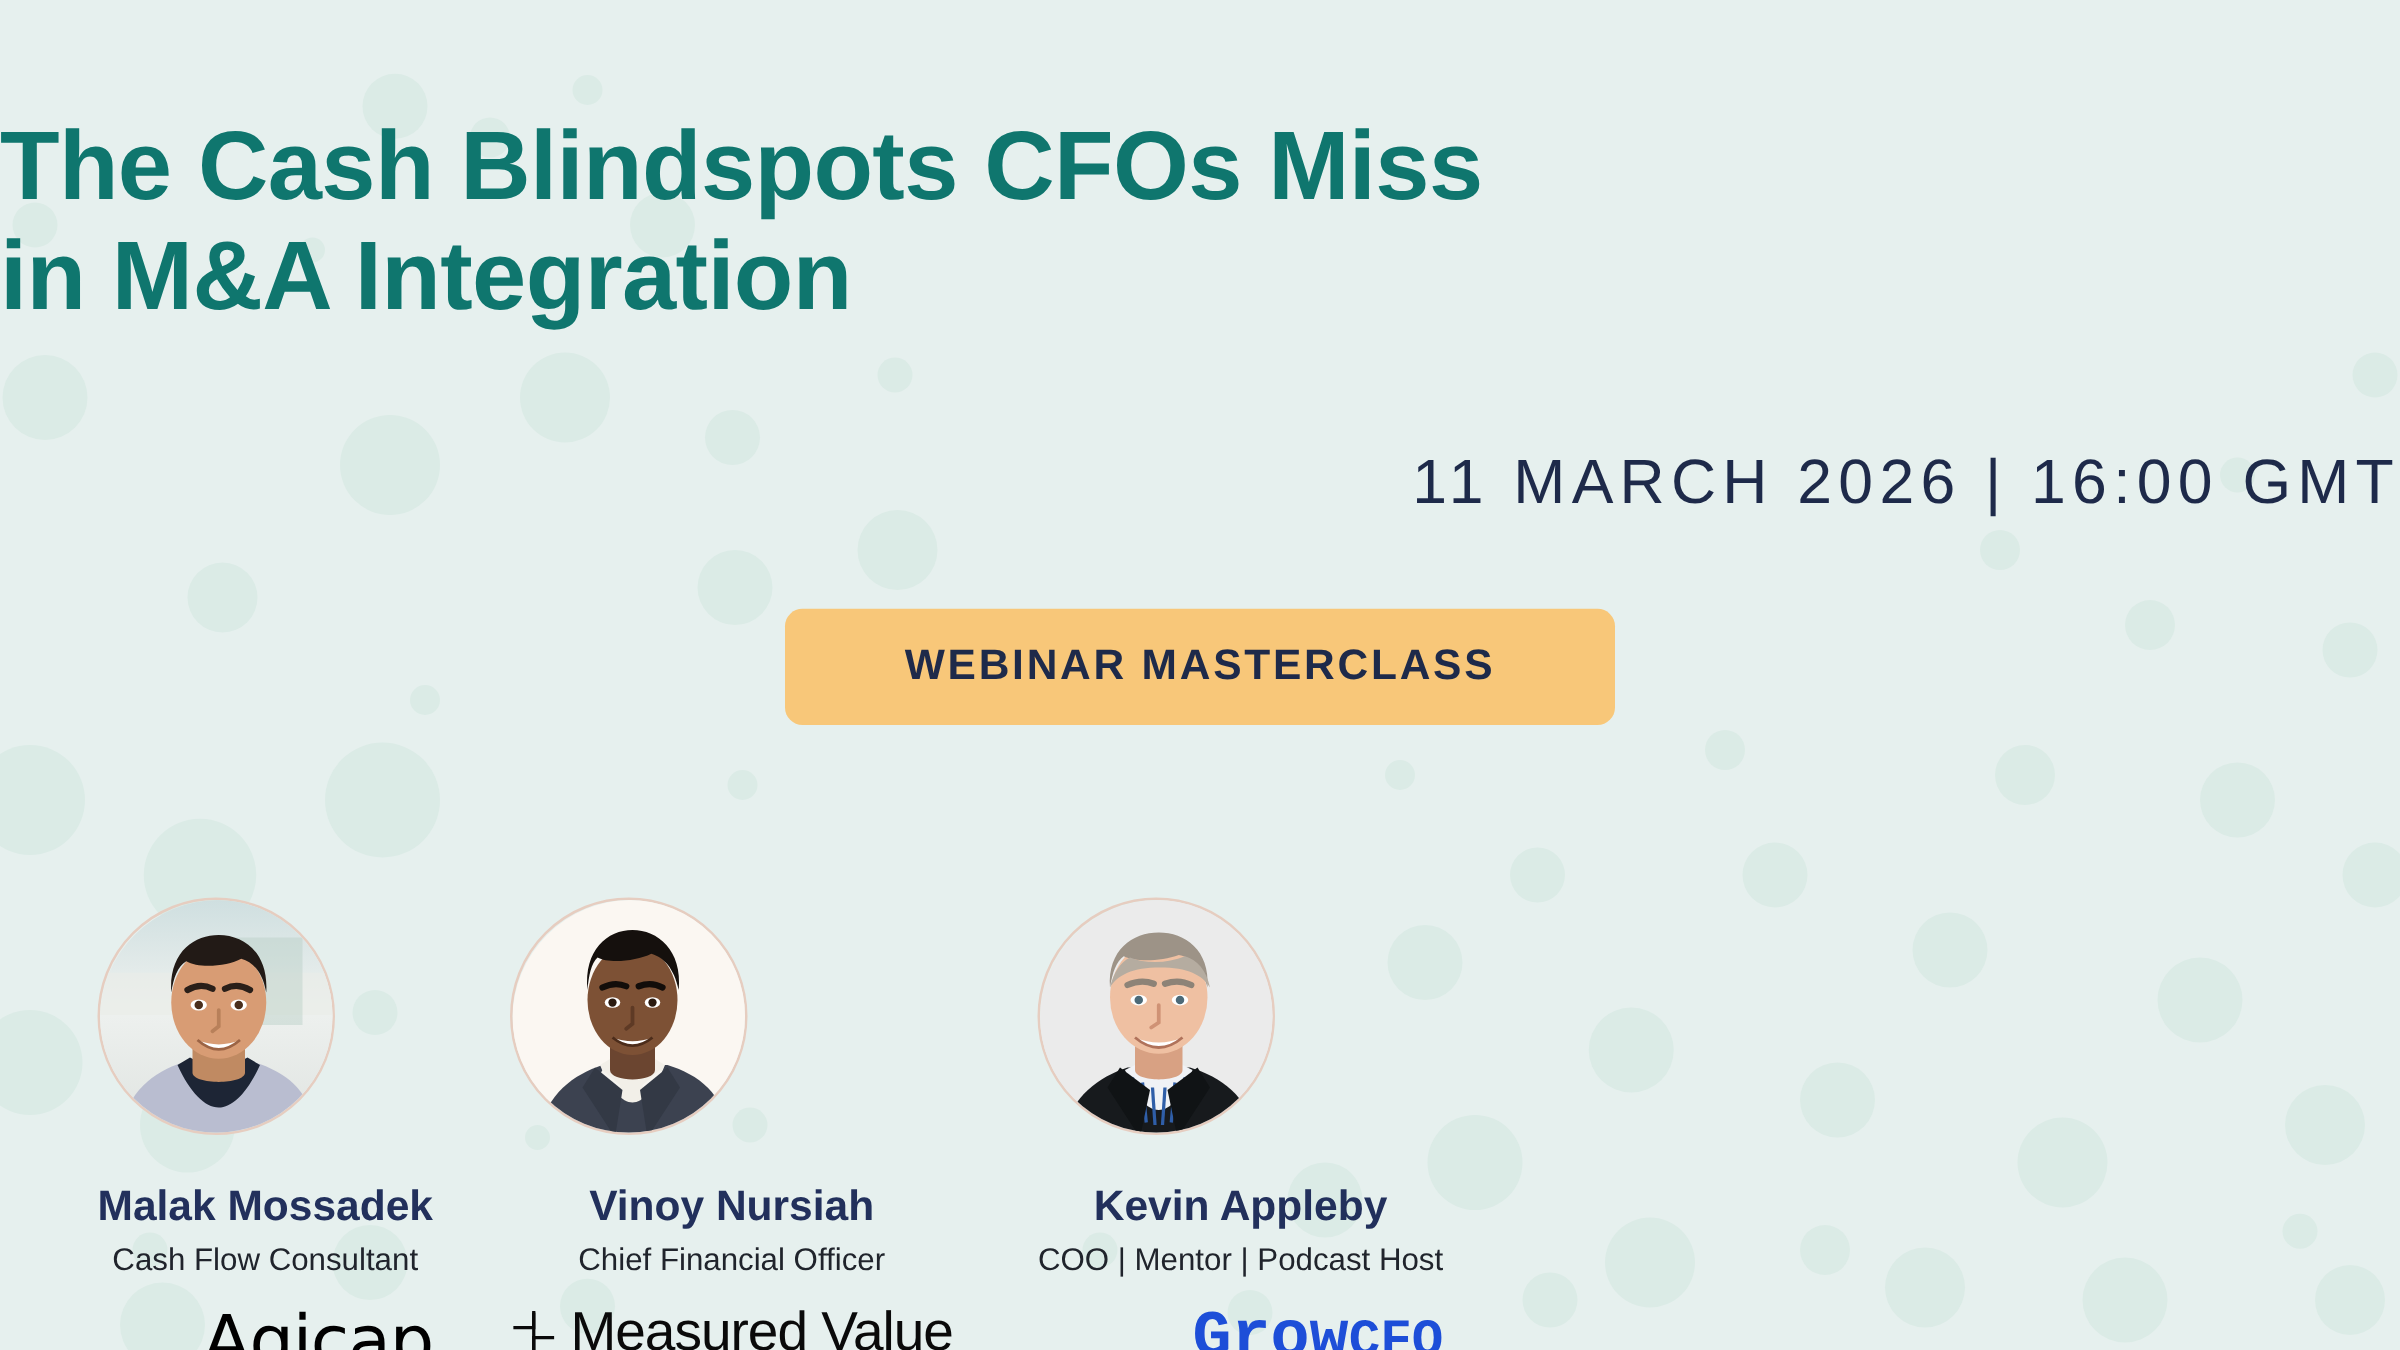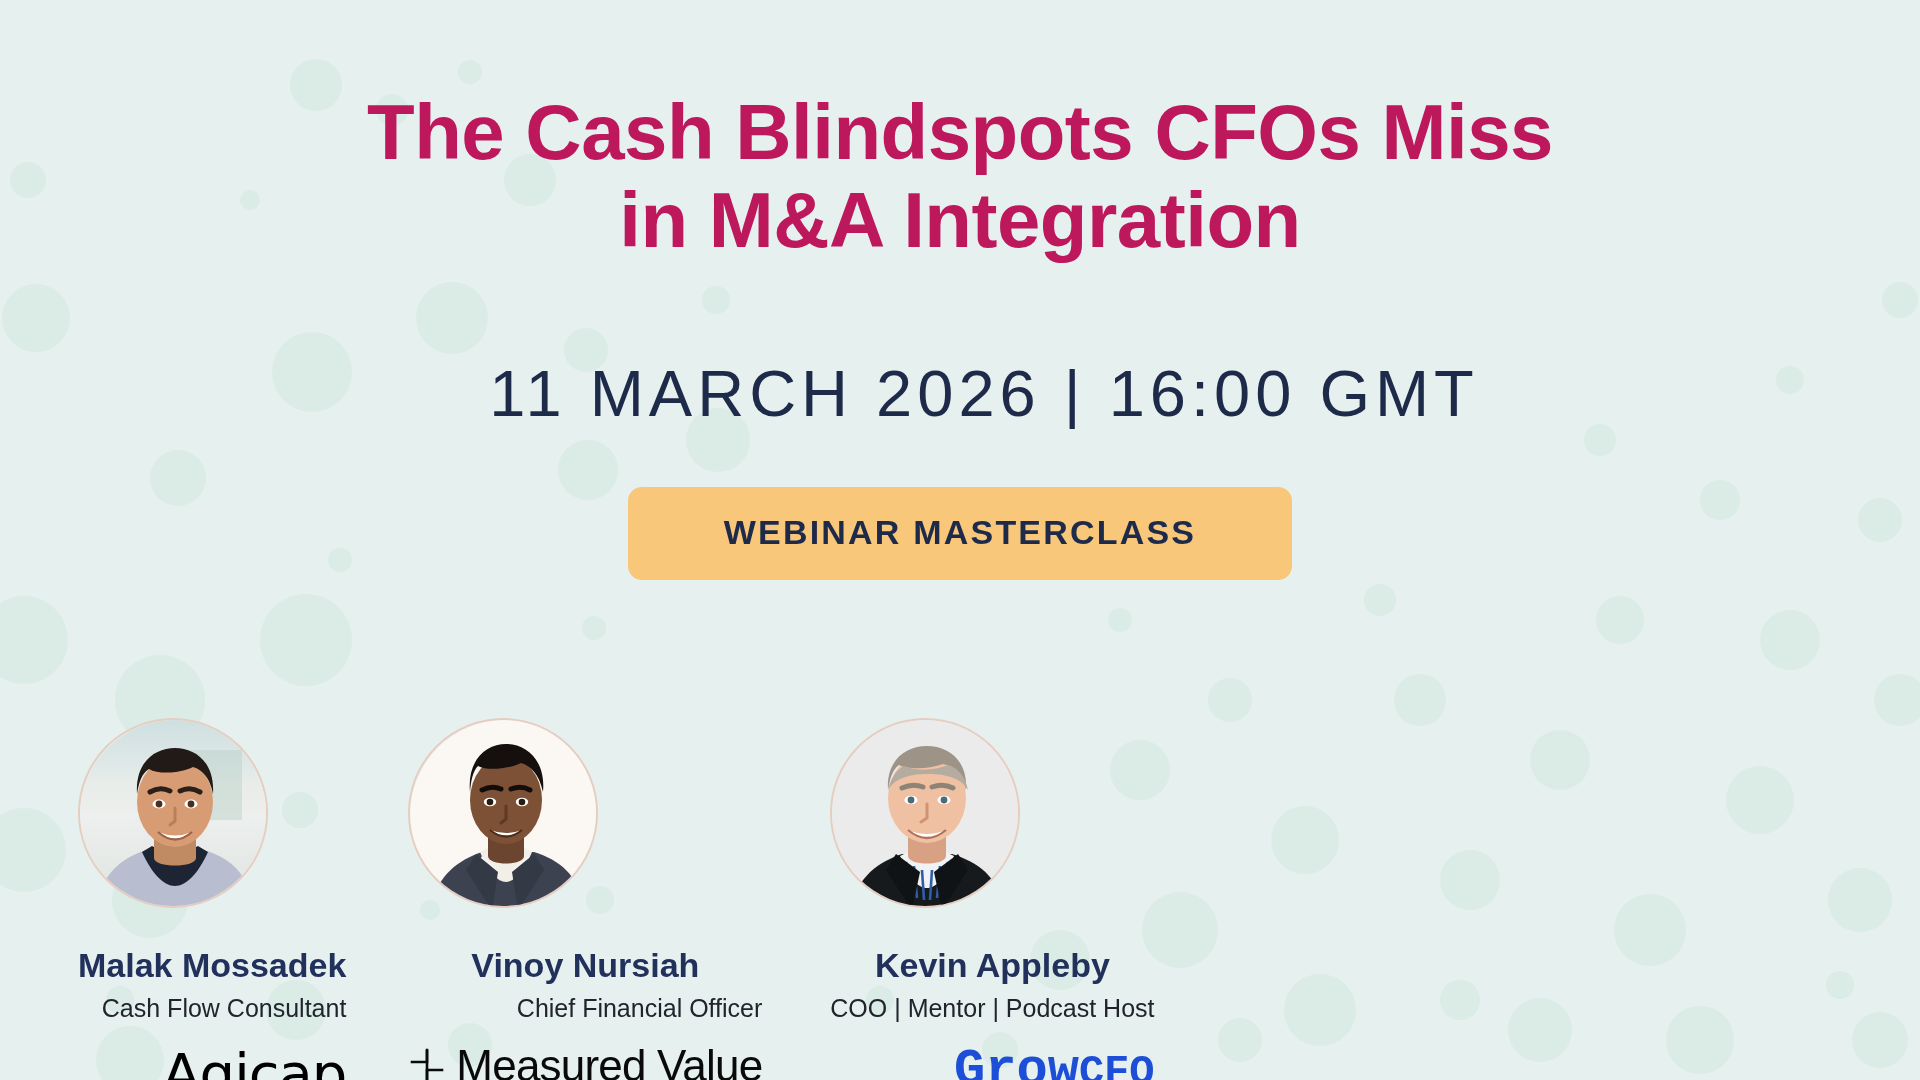--- a/index.html
+++ b/index.html
@@ -31,36 +31,36 @@
     position:relative;
     z-index:2;
     width:1920px;
     height:1080px;
   }
 
   .headline {
     position:absolute;
     left:0; right:0;
     top:88px;
-    text-align:center;
-    color:#be185d;
+    text-align:left;
+    color:#0f766e;
     font-weight:700;
     font-size:78px;
     line-height:1.13;
     letter-spacing:-0.5px;
   }
   .headline .ln { display:block; }
 
   .datetime {
     position:absolute;
     left:0; right:0;
     top:356px;
-    text-align:center;
+    text-align:right;
     color:#1e2a4a;
-    font-size:65px;
+    font-size:50px;
     font-weight:300;
     letter-spacing:5px;
     margin-left:48px;
   }
 
   .badge-wrap {
     position:absolute;
     left:0; right:0;
     top:487px;
     text-align:center;
@@ -119,21 +119,20 @@
     line-height:1.12;
     white-space:nowrap;
   }
   .sp-role {
     color:#20242c;
     font-size:25px;
     font-weight:400;
     margin-top:10px;
     line-height:1.15;
     white-space:nowrap;
-    text-align:right;
   }
   .sp-logo {
     margin-top:18px;
     display:flex;
     align-items:center;
     justify-content:flex-end;
     gap:10px;
     white-space:nowrap;
   }
 

